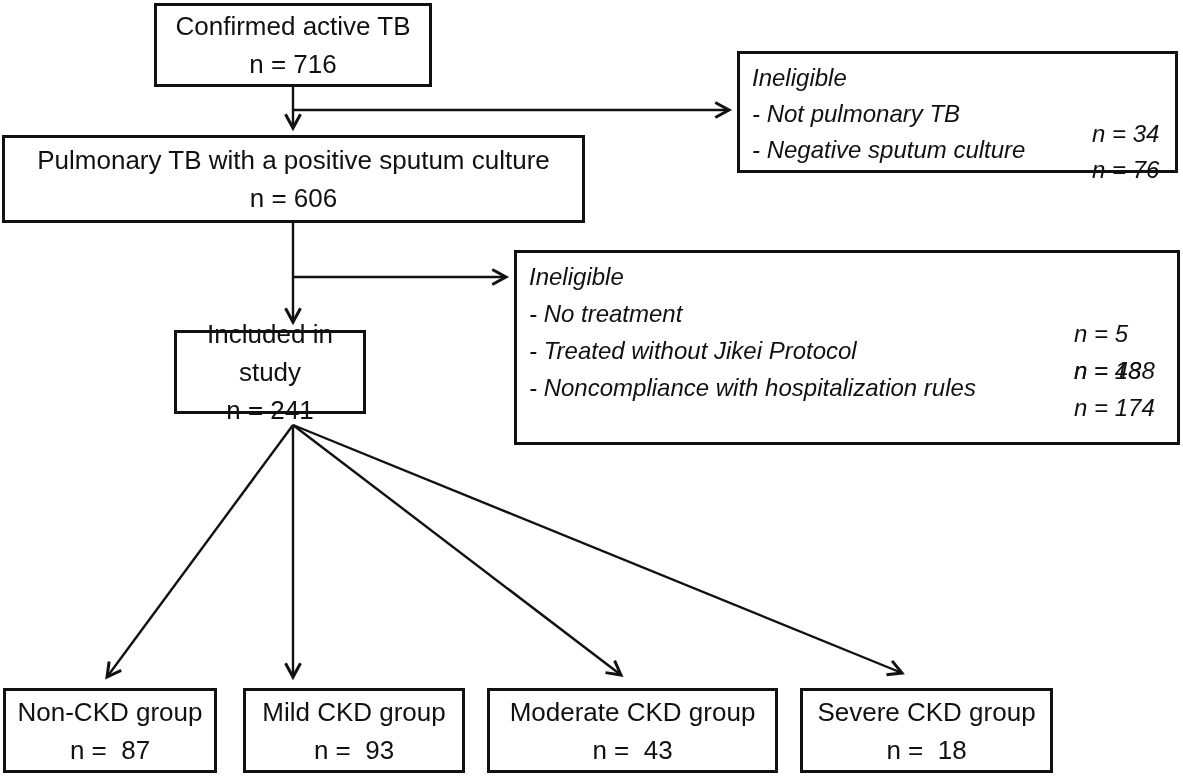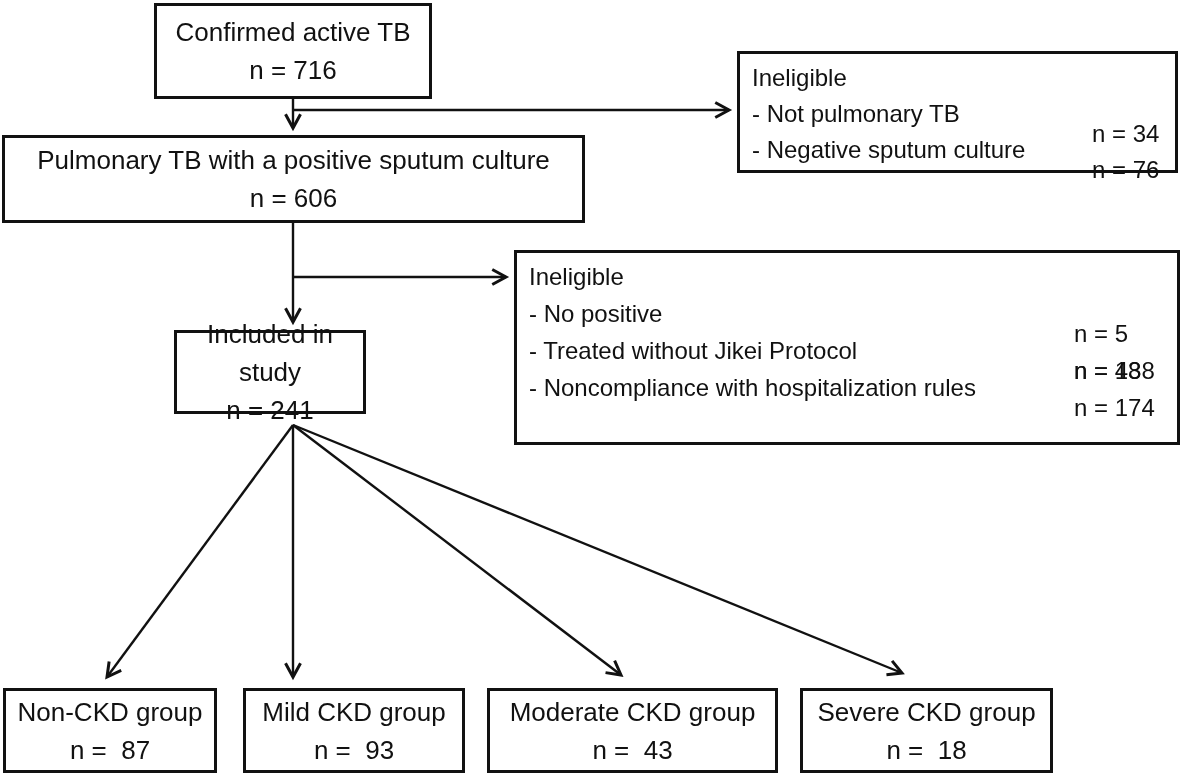--- a/index.html
+++ b/index.html
@@ -31,21 +31,21 @@
     text-align: center;
     font-size: 26px;
     line-height: 38px;
   }
   .list-box {
     font-size: 24px;
     line-height: 37px;
     padding: 5px 12px 0 12px;
   }
   .list-box.compact { line-height: 36px; padding-top: 6px; }
-  .list-row { position: relative; white-space: nowrap; }
+  .list-row { position: relative; white-space: nowrap; font-style: italic; }
   .list-row .count { position: absolute; top: 0; white-space: pre; margin-top: 20px; }
   .col-top .count { left: 340px; }
   .col-mid .count { left: 545px; }
   .nline { white-space: pre; }
 </style>
 </head>
 <body>
 
 <div class="stage">
 
@@ -58,21 +58,21 @@
     <line x1="293" y1="87" x2="293" y2="128" stroke="#111111" stroke-width="2.4" marker-end="url(#arrowhead)"></line>
     <line x1="293" y1="110" x2="729" y2="110" stroke="#111111" stroke-width="2.4" marker-end="url(#arrowhead)"></line>
     <line x1="293" y1="223" x2="293" y2="322" stroke="#111111" stroke-width="2.4" marker-end="url(#arrowhead)"></line>
     <line x1="293" y1="277" x2="506" y2="277" stroke="#111111" stroke-width="2.4" marker-end="url(#arrowhead)"></line>
     <line x1="293" y1="425" x2="107" y2="677" stroke="#111111" stroke-width="2.4" marker-end="url(#arrowhead)"></line>
     <line x1="293" y1="425" x2="293" y2="677" stroke="#111111" stroke-width="2.4" marker-end="url(#arrowhead)"></line>
     <line x1="293" y1="425" x2="621" y2="675" stroke="#111111" stroke-width="2.4" marker-end="url(#arrowhead)"></line>
     <line x1="293" y1="425" x2="902" y2="673" stroke="#111111" stroke-width="2.4" marker-end="url(#arrowhead)"></line>
   </svg>
 
-  <div class="nbox center-box" style="left:154px; top:3px; width:278px; height:96px;">
+  <div class="nbox center-box" style="left:154px; top:3px; width:278px; height:84px;">
     <div>Confirmed active TB</div>
     <div class="nline">n = 716</div>
   </div>
 
   <div class="nbox list-box compact col-top" style="left:737px; top:51px; width:441px; height:122px;">
     <div class="list-row">Ineligible</div>
     <div class="list-row">
       <span>- Not pulmonary TB</span>
       <span class="count">n = 34</span>
     </div>
@@ -83,21 +83,21 @@
   </div>
 
   <div class="nbox center-box" style="left:2px; top:135px; width:583px; height:88px;">
     <div>Pulmonary TB with a positive sputum culture</div>
     <div class="nline">n = 606</div>
   </div>
 
   <div class="nbox list-box col-mid" style="left:514px; top:250px; width:666px; height:195px;">
     <div class="list-row">Ineligible</div>
     <div class="list-row">
-      <span>- No positive</span>
+      <span>- No treatment</span>
       <span class="count">n = 5</span>
     </div>
     <div class="list-row">
       <span class="count">n = 48</span>
     </div>
     <div class="list-row">
       <span>- Treated without Jikei Protocol</span>
       <span class="count">n = 138</span>
     </div>
     <div class="list-row">

